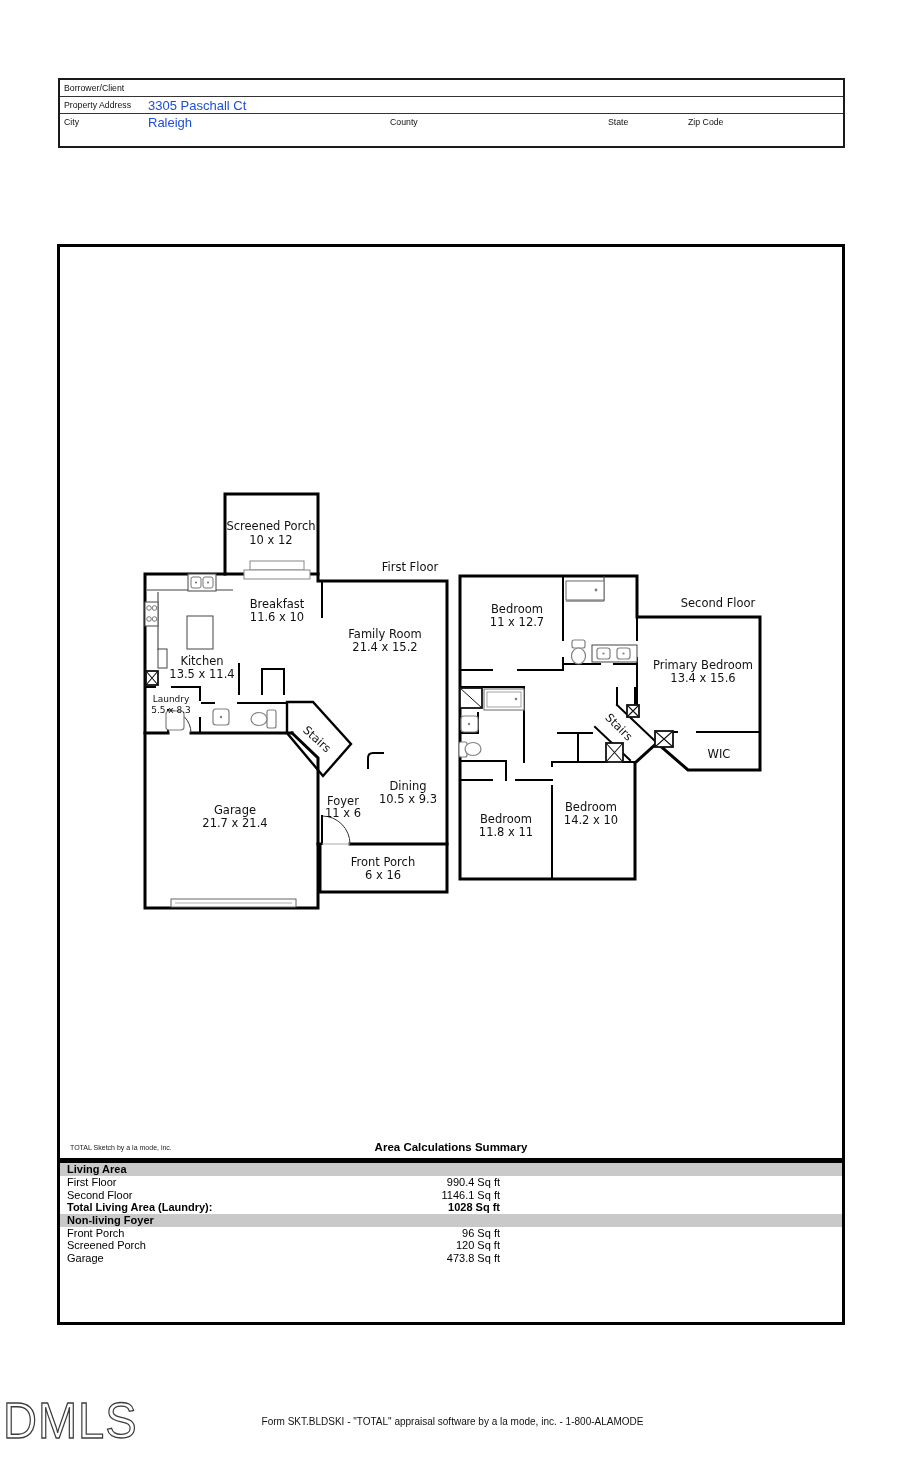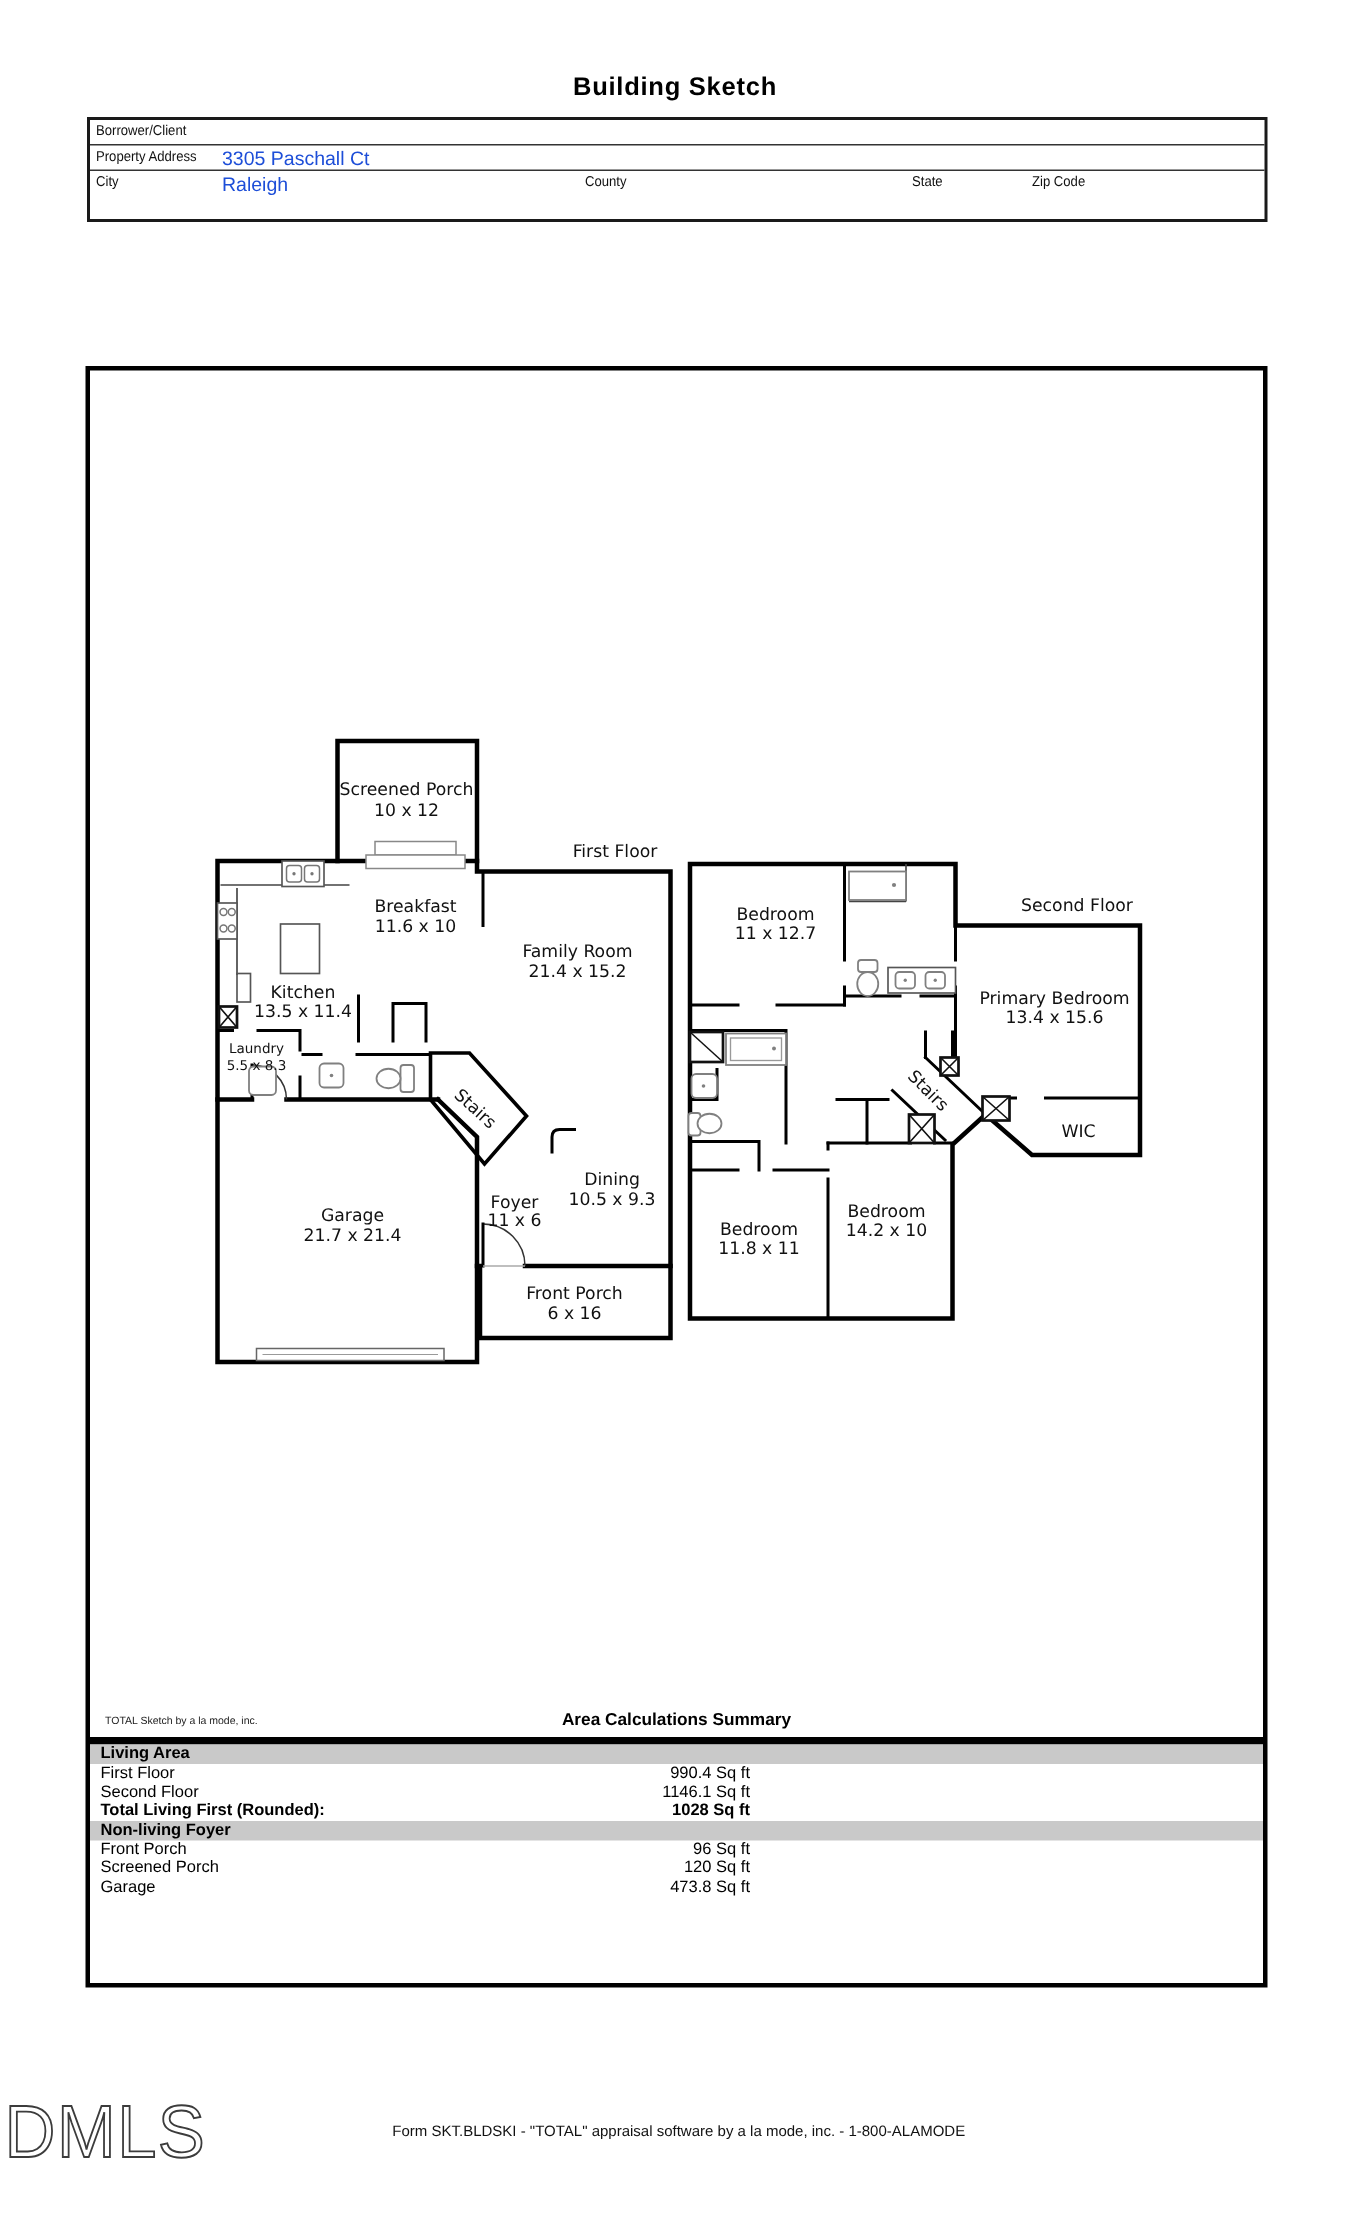--- a/index.html
+++ b/index.html
@@ -51,21 +51,20 @@
   text{font-family:"DejaVu Sans","Liberation Sans",sans-serif;fill:#111;}
   .rlab{font-size:11.5px;text-anchor:middle;}
   .rsm{font-size:9px;text-anchor:middle;}
   .flab{font-size:11.5px;text-anchor:middle;}
 </style>
 </head>
 <body>
 
 <div id="page">
 
-  <div id="title">Building Sketch</div>
 
   <div id="info-table">
     <div class="info-row">
       <span class="ilabel">Borrower/Client</span>
     </div>
     <div class="info-row">
       <span class="ilabel">Property Address</span>
       <span class="ival" style="left:88px;">3305 Paschall Ct</span>
     </div>
     <div class="info-row">
@@ -256,21 +255,21 @@
       <div class="sec-header">Living Area</div>
       <div class="sum-row">
         <span class="lbl">First Floor</span>
         <span class="val">990.4 Sq ft</span>
       </div>
       <div class="sum-row">
         <span class="lbl">Second Floor</span>
         <span class="val">1146.1 Sq ft</span>
       </div>
       <div class="sum-row total">
-        <span class="lbl">Total Living First (Rounded):</span>
+        <span class="lbl">Total Living Area (Laundry):</span>
         <span class="val">1028 Sq ft</span>
       </div>
       <div class="sec-header">Non-living Foyer</div>
       <div class="sum-row">
         <span class="lbl">Front Porch</span>
         <span class="val">96 Sq ft</span>
       </div>
       <div class="sum-row">
         <span class="lbl">Screened Porch</span>
         <span class="val">120 Sq ft</span>

